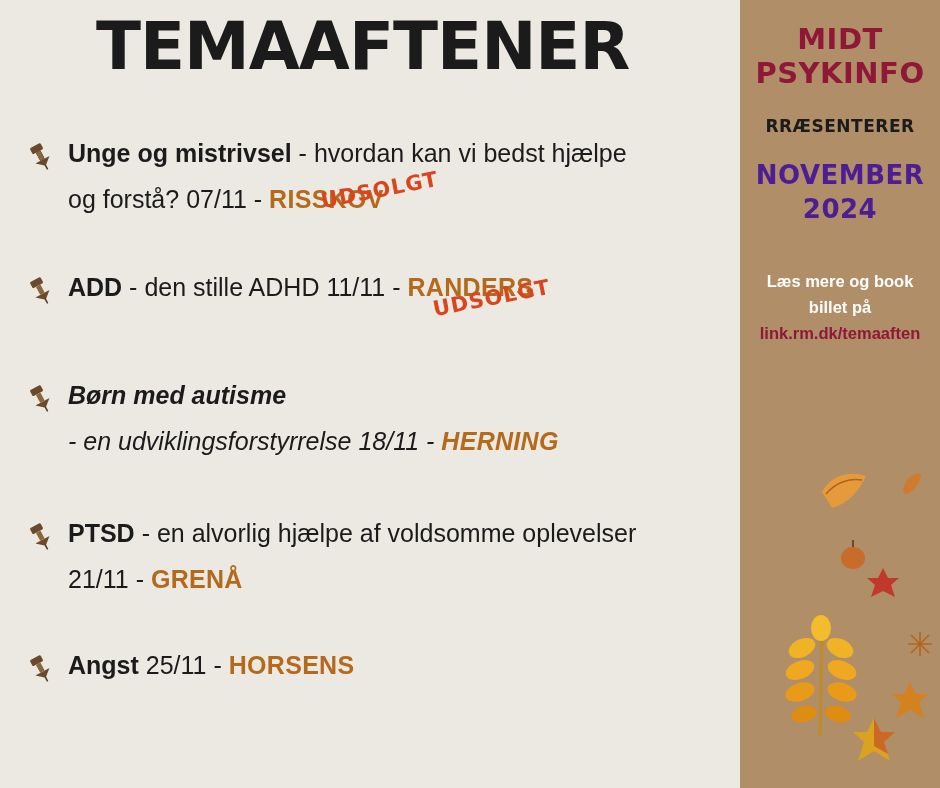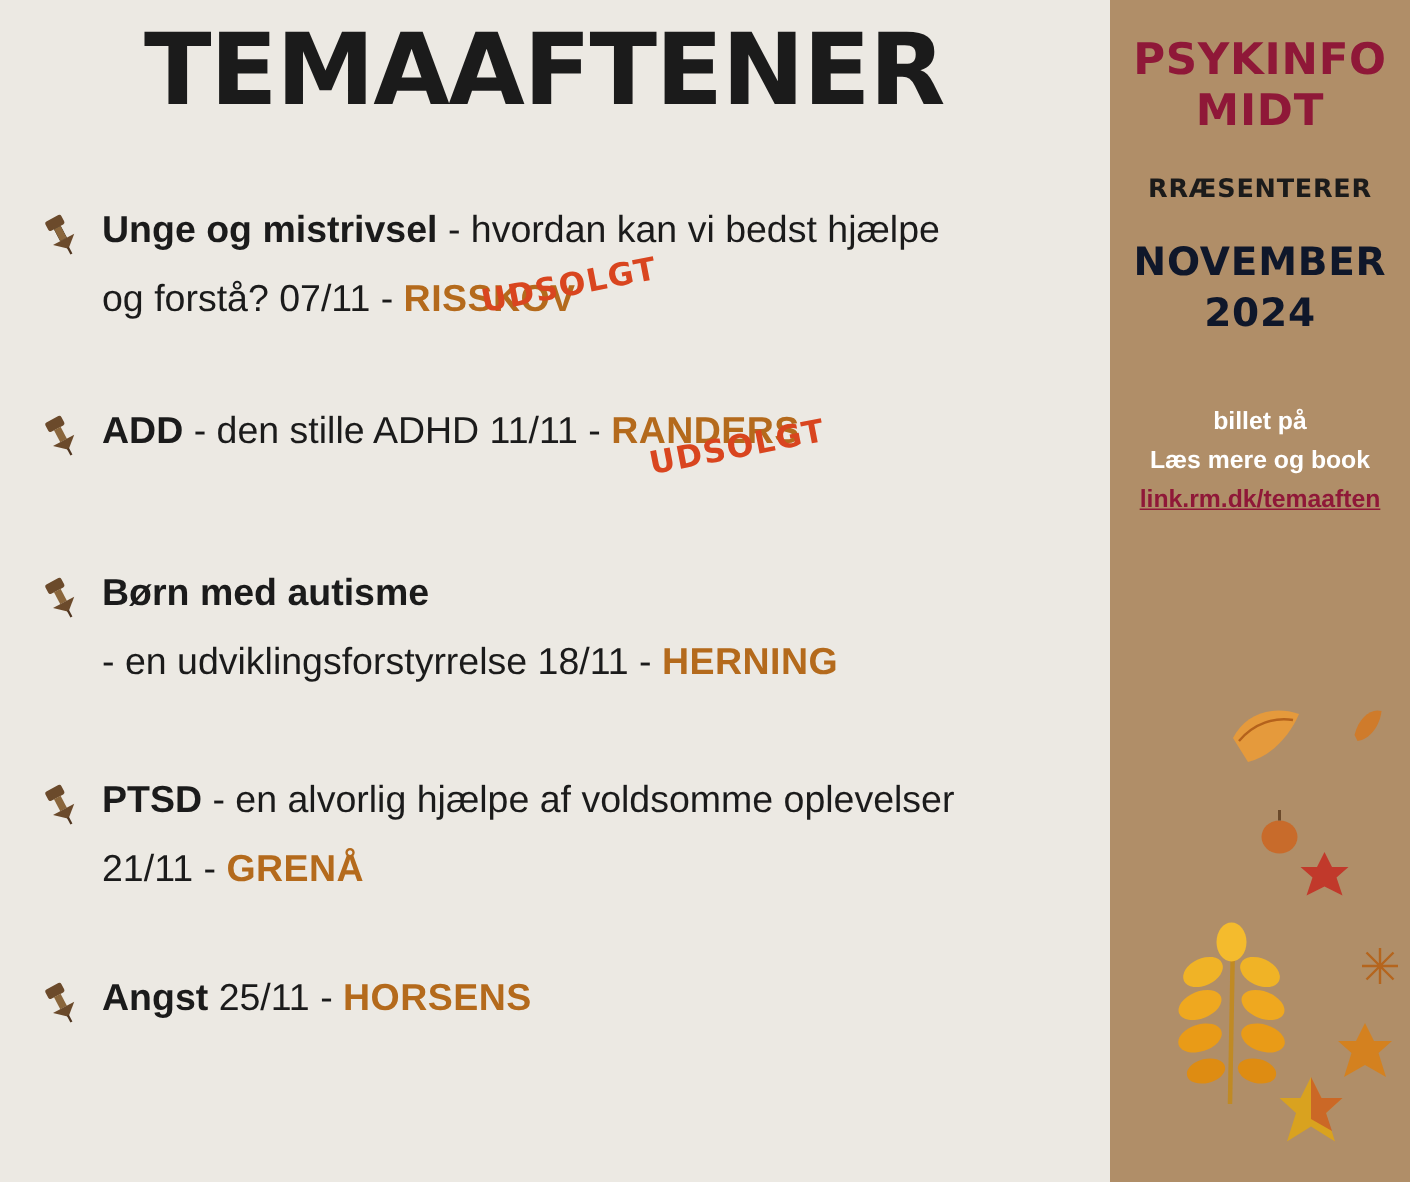--- a/index.html
+++ b/index.html
@@ -110,35 +110,34 @@
     font-weight: bold;
     color: #1b1b1b;
     letter-spacing: 0.5px;
     font-family: "DejaVu Sans", sans-serif;
   }
   .month {
     margin-top: 22px;
     font-size: 26px;
     line-height: 34px;
     font-weight: bold;
-    color: #0f172a;
+    color: #4c1d95;
     font-family: "DejaVu Sans", sans-serif;
     letter-spacing: 0.5px;
   }
   .booking {
     margin-top: 42px;
     font-size: 16.5px;
     line-height: 26px;
     color: #ffffff;
     font-weight: bold;
     padding: 0 10px;
   }
   .booking .url {
     color: #8f1838;
-    text-decoration: underline;
   }
   
   .leaf {
     position: absolute;
   }
 </style>
 </head>
 <body>
 
 <div class="poster">
@@ -180,21 +179,21 @@
               <rect x="14.3" y="24" width="1.5" height="5" fill="#4f3520"></rect>
             </g>
           </svg>
         </span>
         <div class="event-line">
           <span class="bold">ADD</span><span> - den stille ADHD 11/11 - </span><span class="place">RANDERS</span>
         </div>
         <span class="soldout" style="left:432px;top:14px;">UDSOLGT</span>
       </div>
 
-      <div class="event" style="min-height:66px;margin-bottom:62px;">
+      <div class="event" style="min-height:66px;margin-bottom:62px;font-style:italic;">
         <span class="pin">
           <svg width="30" height="30" viewBox="0 0 30 30">
             <g transform="rotate(-28 15 15)">
               <rect x="9" y="2" width="12" height="7" rx="1.5" fill="#6b4a2b"></rect>
               <rect x="12.5" y="9" width="5" height="9" fill="#8a663c"></rect>
               <path d="M7 18 H23 L15 25 Z" fill="#6b4a2b"></path>
               <rect x="14.3" y="24" width="1.5" height="5" fill="#4f3520"></rect>
             </g>
           </svg>
         </span>
@@ -240,34 +239,34 @@
           <span class="bold">Angst</span><span> 25/11 - </span><span class="place">HORSENS</span>
         </div>
       </div>
 
     </div>
   </div>
 
   <div class="right">
 
     <div class="brand">
+      <div>MIDT</div>
       <div>PSYKINFO</div>
-      <div>MIDT</div>
     </div>
 
     <div class="presents">RRÆSENTERER</div>
 
     <div class="month">
       <div>NOVEMBER</div>
       <div>2024</div>
     </div>
 
     <div class="booking">
+      <div>Læs mere og book</div>
       <div>billet på</div>
-      <div>Læs mere og book</div>
       <div class="url">link.rm.dk/temaaften</div>
     </div>
 
     <svg class="leaf" style="left:78px;top:468px;" width="52" height="46" viewBox="0 0 52 46">
       <path d="M4 24 C12 8 30 2 48 8 C42 22 30 36 14 40 Z" fill="#e59a3c"></path>
       <path d="M8 26 C18 14 32 10 44 12" stroke="#b4621c" stroke-width="1.6" fill="none"></path>
     </svg>
     <svg class="leaf" style="left:160px;top:470px;" width="24" height="26" viewBox="0 0 24 26">
       <path d="M3 20 C6 8 14 2 21 4 C20 14 13 23 5 24 Z" fill="#cf7b2b"></path>
     </svg>

